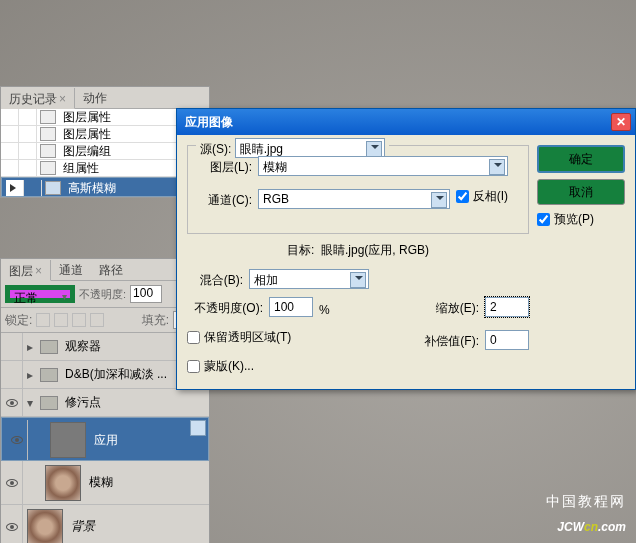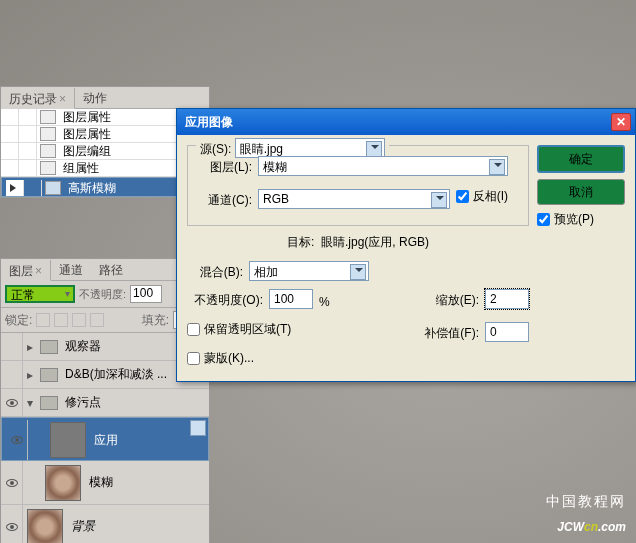--- a/index.html
+++ b/index.html
@@ -16,21 +16,21 @@
 .hist-col1 { width: 18px; border-right: 1px solid #ddd; height: 100%; }
 .hist-col2 { width: 18px; border-right: 1px solid #ddd; height: 100%; }
 .hist-icon { width: 16px; height: 14px; margin: 0 3px; background: #eee; border: 1px solid #999; }
 .hist-label { padding-left: 4px; }
 .hist-row.sel { background: #3d6ea5; color: #fff; }
 .hist-row.sel .hist-icon { background: #cde; }
 
 
 .layers-panel { position: absolute; left: 0; top: 258px; width: 210px; background: #d6d3ce; border: 1px solid #9a9a9a; }
 .blend-row { display: flex; padding: 4px; gap: 4px; align-items: center; border-bottom: 1px solid #aaa; }
-.blend-select { flex: 0 0 70px; height: 18px; border: 2px solid #15803d; background: #84cc16; padding: 0 14px 0 4px; position: relative; }
+.blend-select { flex: 0 0 70px; height: 18px; border: 5px solid #15803d; background: #d946ef; padding: 0 14px 0 4px; position: relative; }
 .blend-select::after { content: "▾"; position: absolute; right: 3px; top: 1px; color: #666; font-size: 10px; }
 .opacity-label { color: #666; font-size: 11px; }
 .opacity-val { width: 32px; height: 18px; border: 1px solid #999; background: #fff; padding: 0 2px; }
 .lock-row { display: flex; padding: 3px 4px; gap: 4px; align-items: center; border-bottom: 1px solid #aaa; font-size: 11px; color: #666; }
 .lock-ic { width: 14px; height: 14px; border: 1px solid #bbb; }
 .layer-tree { background: #d6d3ce; }
 .layer-row { display: flex; height: 28px; align-items: center; border-bottom: 1px solid #bbb; }
 .layer-row.tall { height: 44px; }
 .eye-col { width: 22px; height: 100%; border-right: 1px solid #bbb; display: flex; align-items: center; justify-content: center; }
 .eye-ic { width: 12px; height: 8px; border: 1px solid #555; border-radius: 50%; position: relative; }
@@ -199,21 +199,21 @@
     <div class="dlg-close">✕</div>
   </div>
   <div class="dlg-body">
     <div class="dlg-main">
       <div class="fieldset">
         <div class="fieldset-legend"><span>源(S):</span> <span class="sel" style="display:inline-block;width:150px"><span>眼睛.jpg</span><span class="arrow-dn"></span></span></div>
         <div class="frow">
           <div class="flabel w1">图层(L):</div>
           <div class="sel" style="flex:1"><span>模糊</span><span class="arrow-dn"></span></div>
         </div>
-        <div class="frow" style="margin-bottom:8px">
+        <div class="frow" style="margin-bottom:16px">
           <div class="flabel w1">通道(C):</div>
           <div class="sel" style="flex:1"><span>RGB</span><span class="arrow-dn"></span></div>
           <label class="chk2">
               <input type="checkbox" checked="" style="">
               <span>反相(I)</span>
             </label>
         </div>
       </div>
       <div class="target-row">
         <span>目标:</span>&nbsp;

